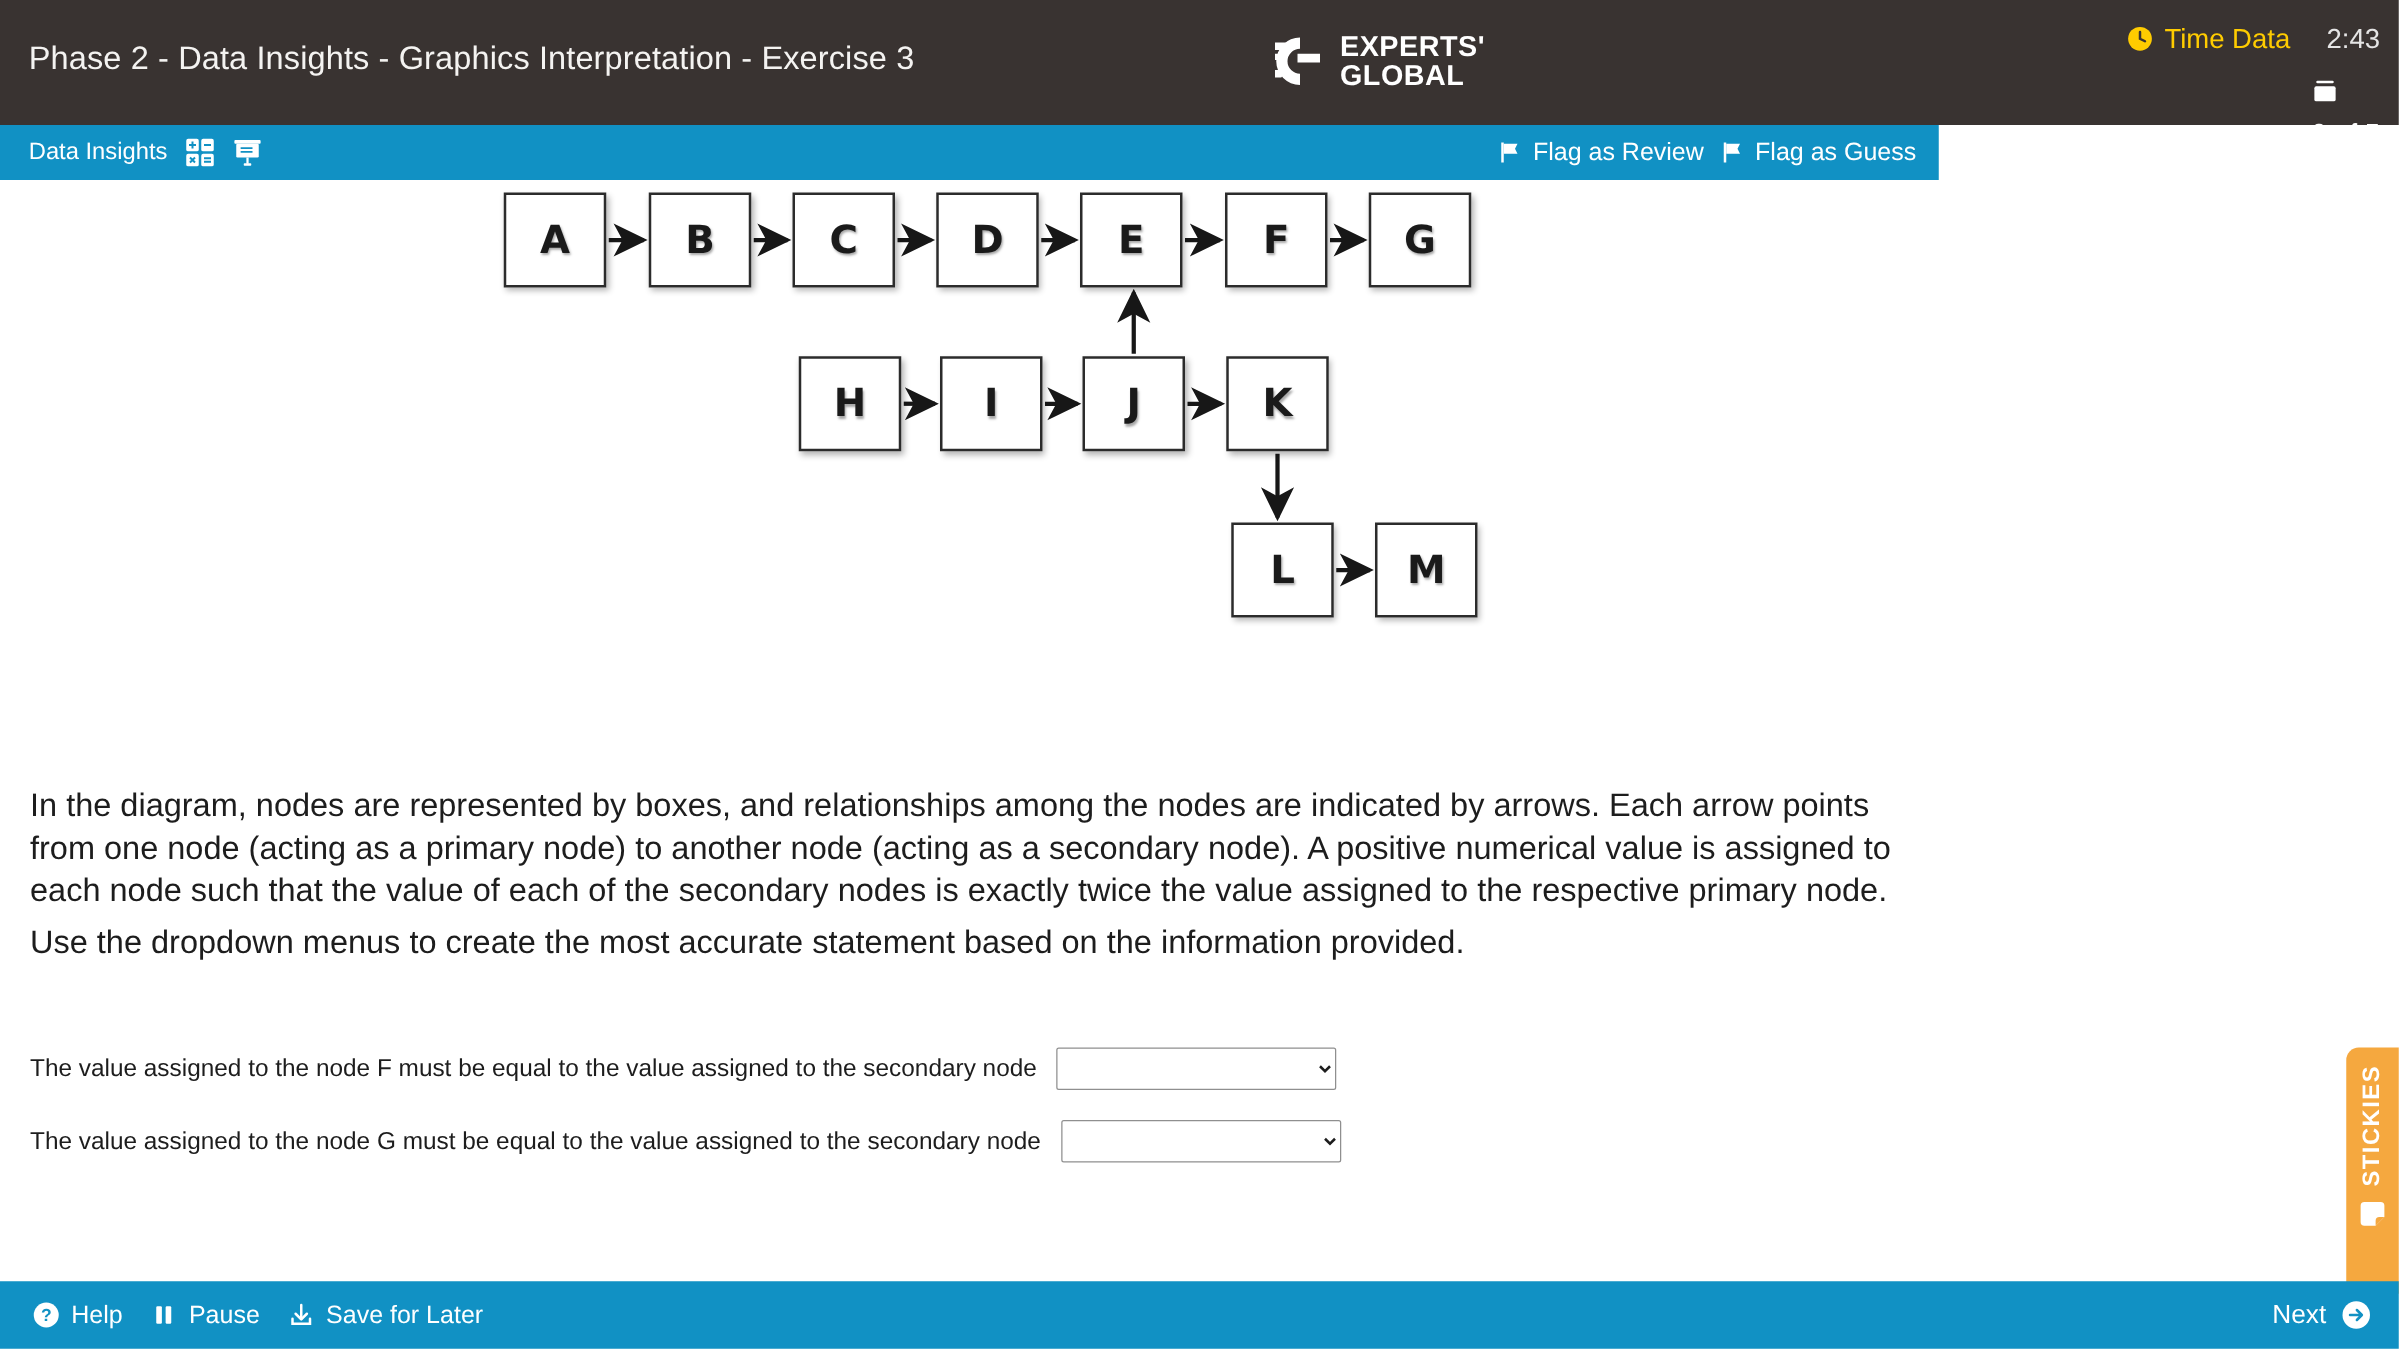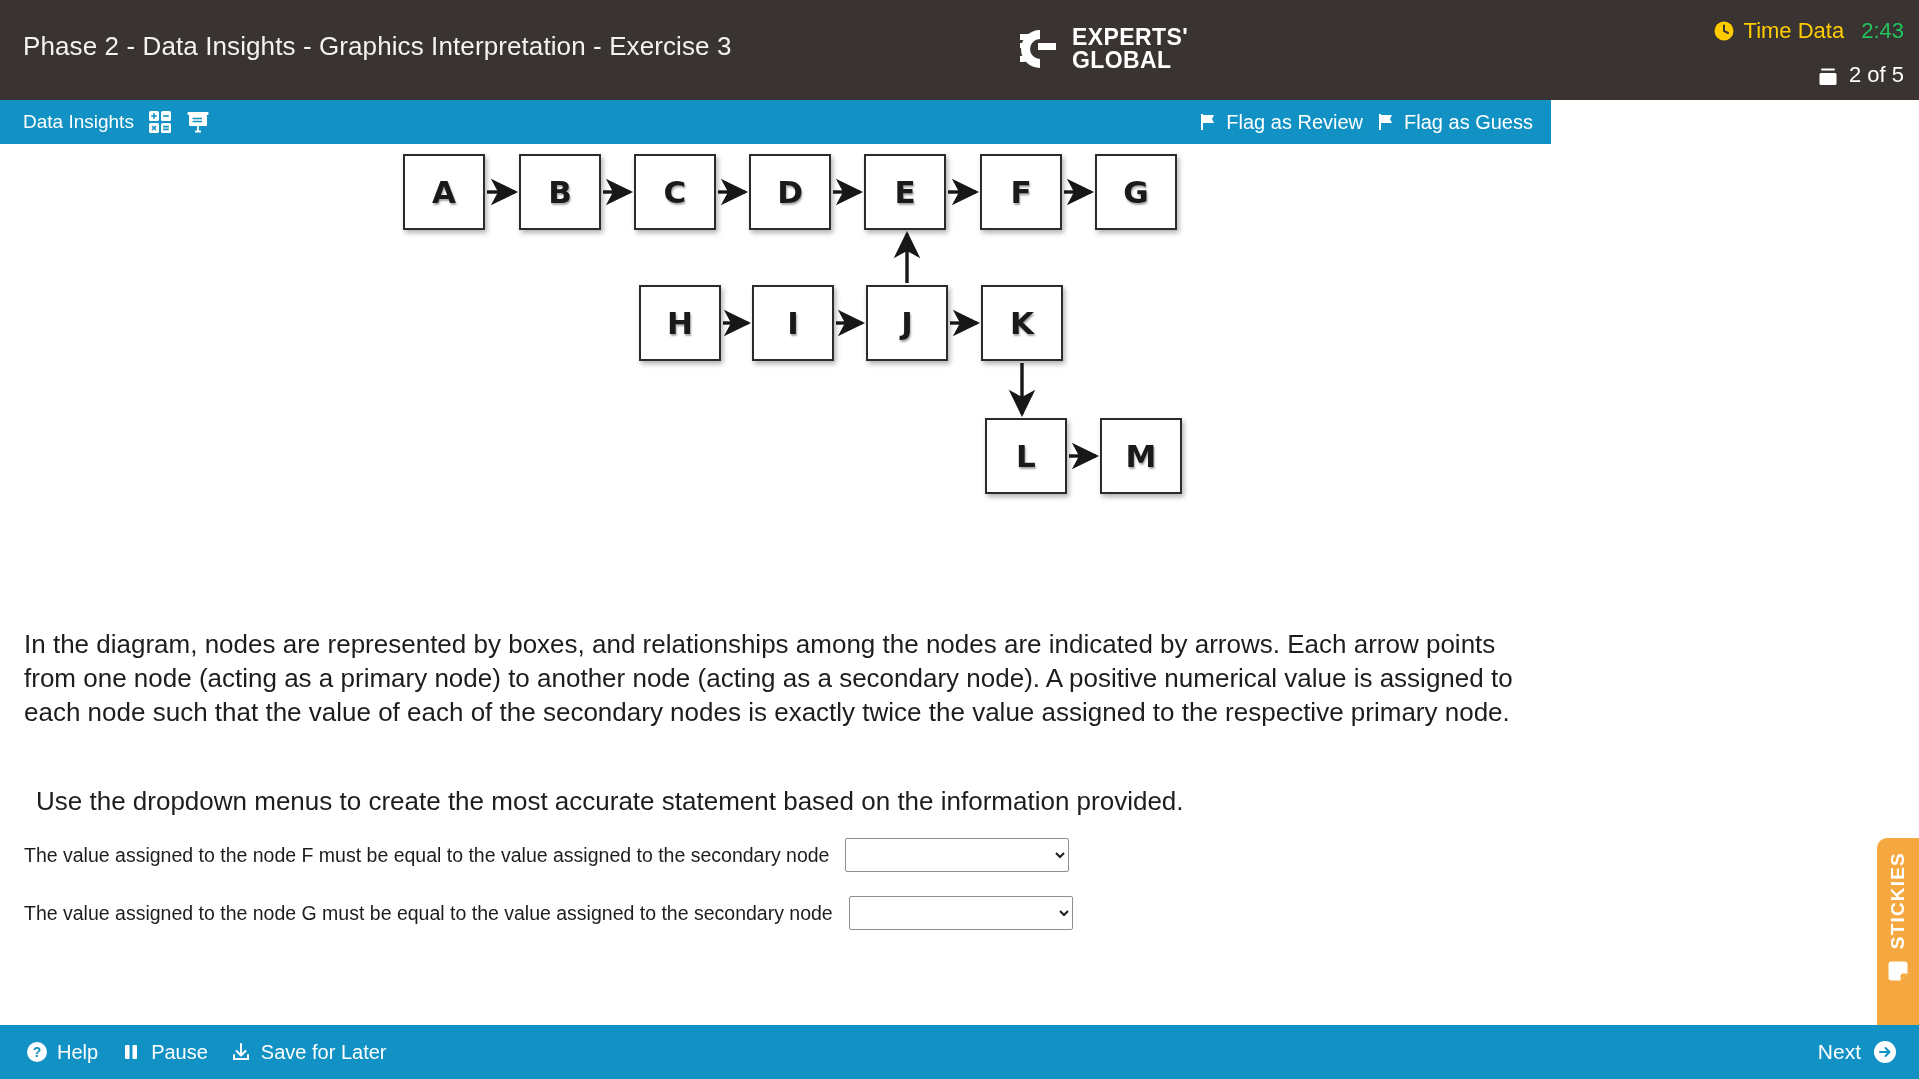--- a/index.html
+++ b/index.html
@@ -32,27 +32,27 @@
     display: flex; flex-direction: column;
     line-height: 0.98; font-weight: bold;
     font-size: 23px; letter-spacing: .4px; color: #ffffff;
   }
 
   .time-row {
     position: absolute; right: 15px; top: 18px;
     display: flex; align-items: center; gap: 9px;
     color: #ffcc00; font-size: 22px; white-space: nowrap;
   }
-  .time-row .tval { color: #22c55e; margin-left: 8px; }
+  .time-row .tval { color: #e5e5e5; margin-left: 20px; }
   .clock-icon { width: 22px; height: 22px; display: block; }
 
   .count-row {
     position: absolute; right: 15px; top: 62px;
-    display: flex; align-items: flex-end; gap: 10px;
-    color: #ffffff; font-size: 22px; white-space: nowrap;
+    display: flex; align-items: flex-start; gap: 10px;
+    color: #ffffff; font-size: 22px; white-space: nowrap; flex-direction: column;
   }
   .box-icon { width: 22px; height: 22px; display: block; }
 
   
   .subnav {
     position: absolute; left: 0; top: 100px;
     width: 1551px; height: 44px;
     background: #1191c4;
     color: #ffffff;
   }
@@ -94,21 +94,21 @@
   }
   .diagram svg { position: absolute; left: 0; top: 0; }
 
   
   .para {
     position: absolute;
     font-size: 26px; line-height: 34px;
     color: #1d1d1d;
   }
   #intro-para { left: 24px; top: 483px; width: 1500px; }
-  #instruction-para { left: 24px; top: 640px; width: 1200px; margin-left: 12px; }
+  #instruction-para { left: 24px; top: 592px; width: 1200px; }
 
   
   .stmt-row {
     position: absolute; left: 24px;
     display: flex; align-items: center; gap: 16px;
     font-size: 19.5px; color: #1d1d1d; white-space: nowrap;
   }
   #stmt-row-1 { top: 694px; }
   #stmt-row-2 { top: 752px; }
   .stmt-select {

